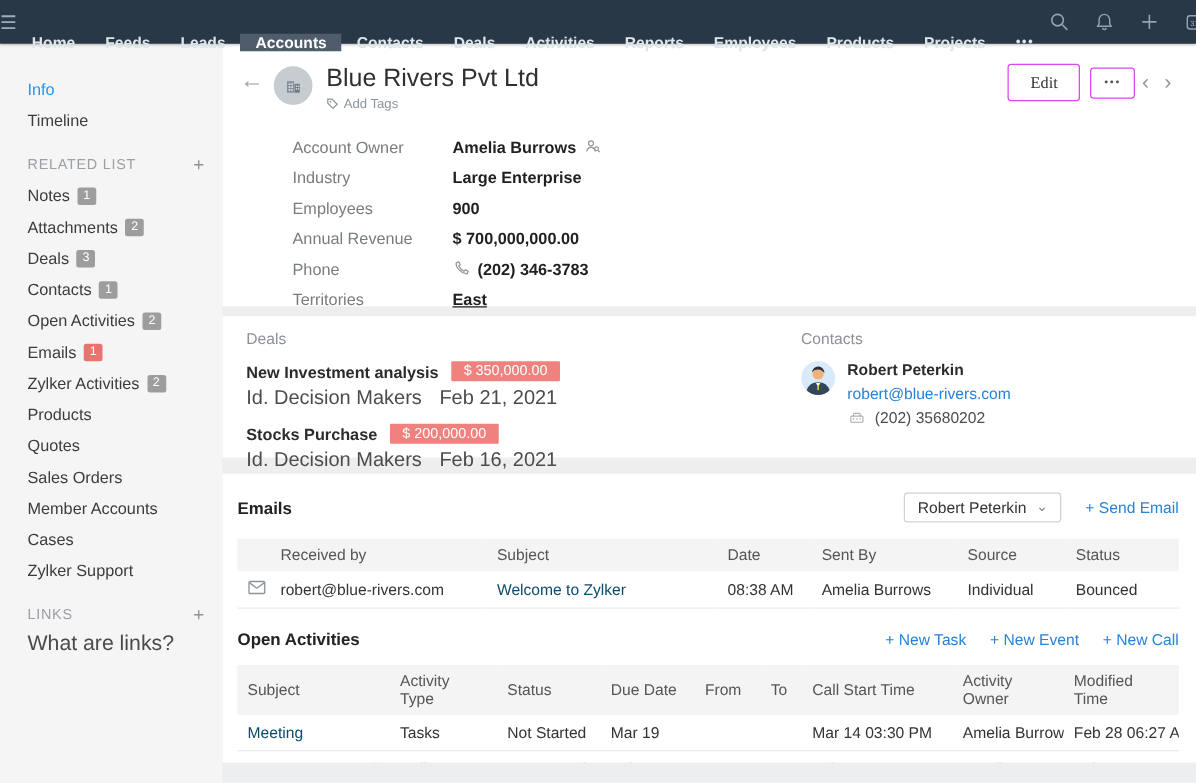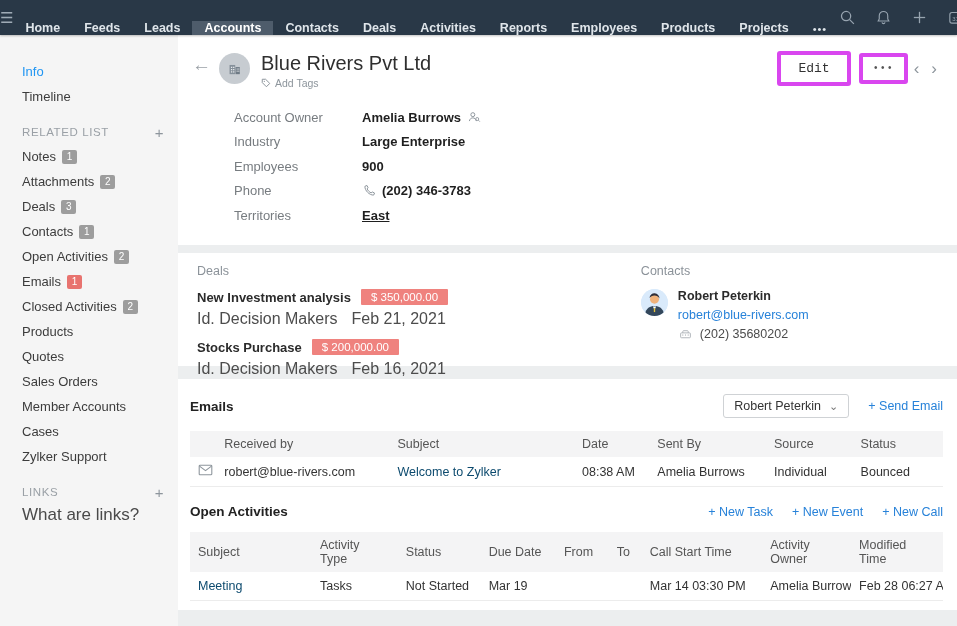--- a/index.html
+++ b/index.html
@@ -5,21 +5,21 @@
   * { margin:0; padding:0; box-sizing:border-box; }
   html,body { width:957px; height:626px; }
   body { font-family:"Liberation Sans", sans-serif; }
   .screen { position:relative; width:957px; height:626px; background:#eceeef; overflow:hidden; }
 
   
   .topnav { position:absolute; top:0; left:0; right:0; height:35px; background:#293847;
             display:flex; align-items:stretch; z-index:5; box-shadow:0 1px 2px rgba(0,0,0,.25); }
   .hamburger { width:42px; display:flex; align-items:center; justify-content:center;
                color:#9fabb6; font-size:15px; cursor:pointer; }
-  .nav-items { display:flex; align-items:flex-end;margin-top:32px; }
+  .nav-items { display:flex; align-items:center;margin-top:32px; }
   .nav-item { display:flex; align-items:center; padding:0 12px; font-size:12.5px; font-weight:bold;
               color:#dfe5ea; cursor:pointer; white-space:nowrap; }
   .nav-item.active { background:#4e5c6b; color:#fff; }
   .nav-more { display:flex; align-items:center; padding:0 12px; color:#dfe5ea; font-size:11px; letter-spacing:1px; cursor:pointer; }
   .topnav-right { margin-left:auto; display:flex; align-items:center; gap:19px; padding-right:13px; color:#97a4b0; }
   .tn-icon { width:17px; height:17px; display:block; cursor:pointer; }
 
   
   .sidebar { position:absolute; top:35px; left:0; width:178px; bottom:0; background:#f5f5f5;
              padding:24px 14px 0 22px; font-size:13px; color:#3c3c3c; }
@@ -43,22 +43,22 @@
 
   
   .record-head { display:flex; align-items:flex-start; }
   .back-arrow { color:#9aa0a6; font-size:19px; line-height:26px; cursor:pointer; padding:0 8px 0 2px; }
   .record-avatar { width:31px; height:31px; border-radius:50%; background:#c7ccd1; display:flex;
                    align-items:center; justify-content:center; flex:0 0 auto; margin-top:1px; }
   .record-titleblock { margin-left:11px; }
   .record-title { font-size:20px; color:#2f2f2f; font-weight:normal; line-height:22px; }
   .add-tags { display:flex; align-items:center; gap:4px; font-size:10.5px; color:#8d959c; margin-top:3px; cursor:pointer; }
   .record-actions { position:absolute; top:16px; right:14px; display:flex; align-items:center; }
-  .btn { background:#fff; border:4px solid #d946ef; border-radius:3px; font-size:13px; color:#333;
-         padding:6px 17px; cursor:pointer; font-family:Liberation Mono, monospace; }
+  .btn { background:#fff; border:1px solid #d946ef; border-radius:3px; font-size:13px; color:#333;
+         padding:6px 17px; cursor:pointer; font-family:Liberation Serif, serif; }
   .btn-more { padding:6px 10px; margin-left:8px; font-size:10px; letter-spacing:1px; color:#555; }
   .rec-chev { color:#8d959c; font-size:17px; padding:0 6px; cursor:pointer; }
 
   
   .fields { margin:16px 0 0 44px; }
   .field-row { display:flex; align-items:center; height:24.5px; font-size:13px; }
   .field-label { width:128px; color:#777c80; flex:0 0 auto; }
   .field-value { color:#1f1f1f; font-weight:bold; display:flex; align-items:center; gap:6px; }
   .field-value .underline { text-decoration:underline; cursor:pointer; }
   .inline-icon { width:14px; height:14px; color:#8d959c; flex:0 0 auto; }
@@ -167,21 +167,21 @@
     </div>
     <div class="side-link">
       <span>Open Activities</span>
       <span class="badge">2</span>
     </div>
     <div class="side-link">
       <span>Emails</span>
       <span class="badge red">1</span>
     </div>
     <div class="side-link">
-      <span>Closed Activities</span>
+      <span>Zylker Activities</span>
       <span class="badge">2</span>
     </div>
     <div class="side-link">Products</div>
     <div class="side-link">Quotes</div>
     <div class="side-link">Sales Orders</div>
     <div class="side-link">Member Accounts</div>
     <div class="side-link">Cases</div>
     <div class="side-link">Zylker Support</div>
     <div class="side-gap"></div>
     <div class="side-header">
@@ -246,20 +246,26 @@
         <div class="field-row">
           <span class="field-label">Industry</span>
           <span class="field-value">
               <span>Large Enterprise</span>
             </span>
         </div>
         <div class="field-row">
           <span class="field-label">Employees</span>
           <span class="field-value">
               <span>900</span>
+            </span>
+        </div>
+        <div class="field-row">
+          <span class="field-label">Annual Revenue</span>
+          <span class="field-value">
+              <span>$ 700,000,000.00</span>
             </span>
         </div>
         <div class="field-row">
           <span class="field-label">Phone</span>
           <span class="field-value">
             <svg class="inline-icon" viewBox="0 0 24 24">
               <path d="M5 4c-.5 7 8 15.5 15 15l1.5-3.5-4-2-1.8 1.8c-2.8-1.2-5.8-4.2-7-7L10.5 6.5l-2-4z" fill="none" stroke="currentColor" stroke-width="1.7"></path>
             </svg>
             <span>(202) 346-3783</span>
           </span>

